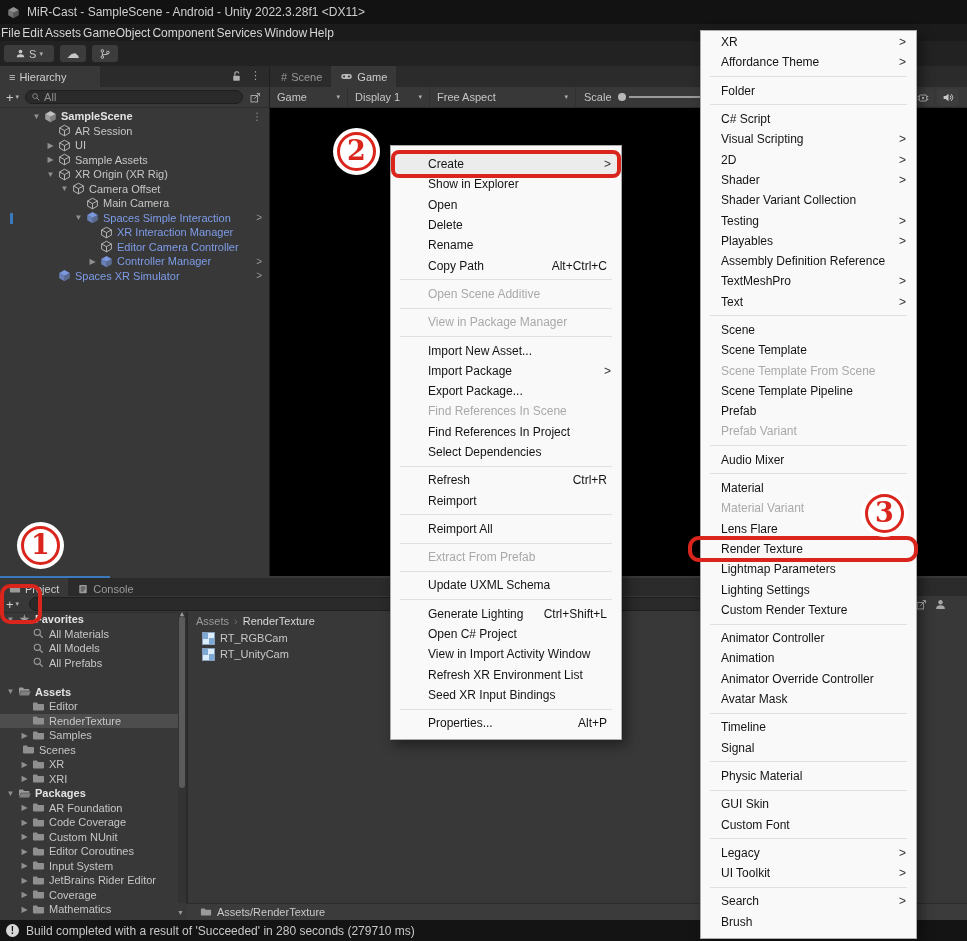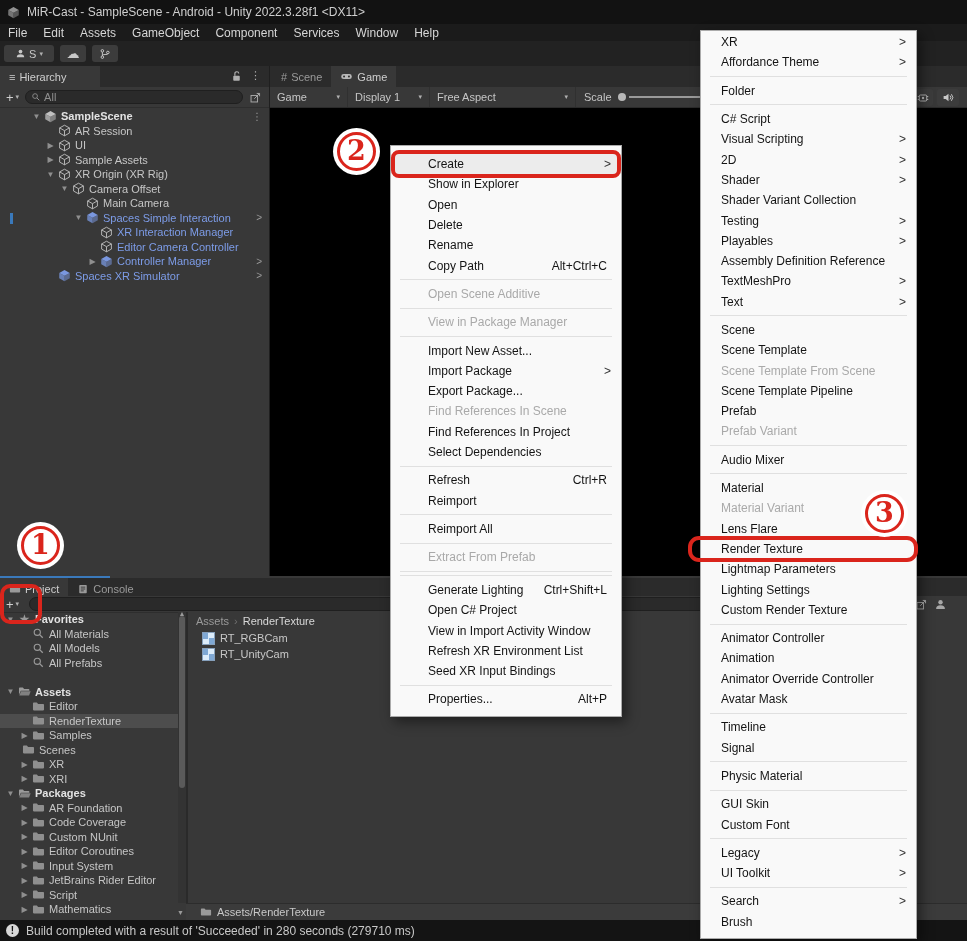--- a/index.html
+++ b/index.html
@@ -9,21 +9,21 @@
   *{margin:0;padding:0;box-sizing:border-box;}
   html,body{width:967px;height:941px;overflow:hidden;background:#000;}
   #app{position:relative;width:967px;height:941px;background:#000;
        font-family:"Liberation Sans",sans-serif;}
   .abs{position:absolute;}
 
   
   #titlebar{left:0;top:0;width:967px;height:24px;background:#121212;display:flex;align-items:center;padding-left:7px;gap:7px;}
   #titlebar .t-text{font-size:12px;color:#cfcfcf;}
   #menubar{left:0;top:24px;width:967px;height:17px;background:#1b1b1b;display:flex;align-items:center;}
-  #menubar span{font-size:12px;color:#d6d6d6;padding:0 8px;}
+  #menubar span{font-size:12px;color:#d6d6d6;padding:0 1px;}
   #maintoolbar{left:0;top:41px;width:967px;height:25px;background:#222;}
   .tb-btn{position:absolute;top:4px;height:17px;background:#3c3c3c;border-radius:3px;display:flex;align-items:center;justify-content:center;gap:3px;color:#c8c8c8;font-size:11px;}
 
   
   #hier-panel{left:0;top:66px;width:270px;height:510px;background:var(--panel);border-right:1px solid #1f1f1f;}
   #center-panel{left:270px;top:66px;width:697px;height:510px;background:#000;}
   .tabbar{position:absolute;left:0;top:0;width:100%;height:21px;background:var(--tabbar);display:flex;}
   .tab{height:21px;display:flex;align-items:center;gap:4px;padding:0 9px;font-size:11px;color:#9a9a9a;}
   .tab.active{background:var(--panel);color:#cecece;}
   .panel-toolbar{position:absolute;left:0;top:21px;width:100%;height:21px;background:var(--panel);border-bottom:1px solid #2e2e2e;display:flex;align-items:center;}
@@ -577,21 +577,21 @@
           </span>
           <span class="t-label">JetBrains Rider Editor</span>
         </div>
         <div class="t-row" style="padding-left: 18px;">
           <span class="t-exp">▶</span>
           <span class="t-icon">
             <svg class="icon-svg" style="color: rgb(143, 143, 143);">
               <use href="#sym-folder"></use>
             </svg>
           </span>
-          <span class="t-label">Script</span>
+          <span class="t-label">Coverage</span>
         </div>
         <div class="t-row" style="padding-left: 18px;">
           <span class="t-exp">▶</span>
           <span class="t-icon">
             <svg class="icon-svg" style="color: rgb(143, 143, 143);">
               <use href="#sym-folder"></use>
             </svg>
           </span>
           <span class="t-label">Mathematics</span>
         </div>
@@ -727,20 +727,25 @@
         <span class="m-shortcut"></span>
         <span class="m-arrow"></span>
       </div>
       <div class="m-sep"></div>
       <div class="m-item disabled">
         <span class="m-label">Extract From Prefab</span>
         <span class="m-shortcut"></span>
         <span class="m-arrow"></span>
       </div>
       <div class="m-sep"></div>
+      <div class="m-item">
+        <span class="m-label">Update UXML Schema</span>
+        <span class="m-shortcut"></span>
+        <span class="m-arrow"></span>
+      </div>
       <div class="m-sep"></div>
       <div class="m-item">
         <span class="m-label">Generate Lighting</span>
         <span class="m-shortcut">Ctrl+Shift+L</span>
         <span class="m-arrow"></span>
       </div>
       <div class="m-item">
         <span class="m-label">Open C# Project</span>
         <span class="m-shortcut"></span>
         <span class="m-arrow"></span>

